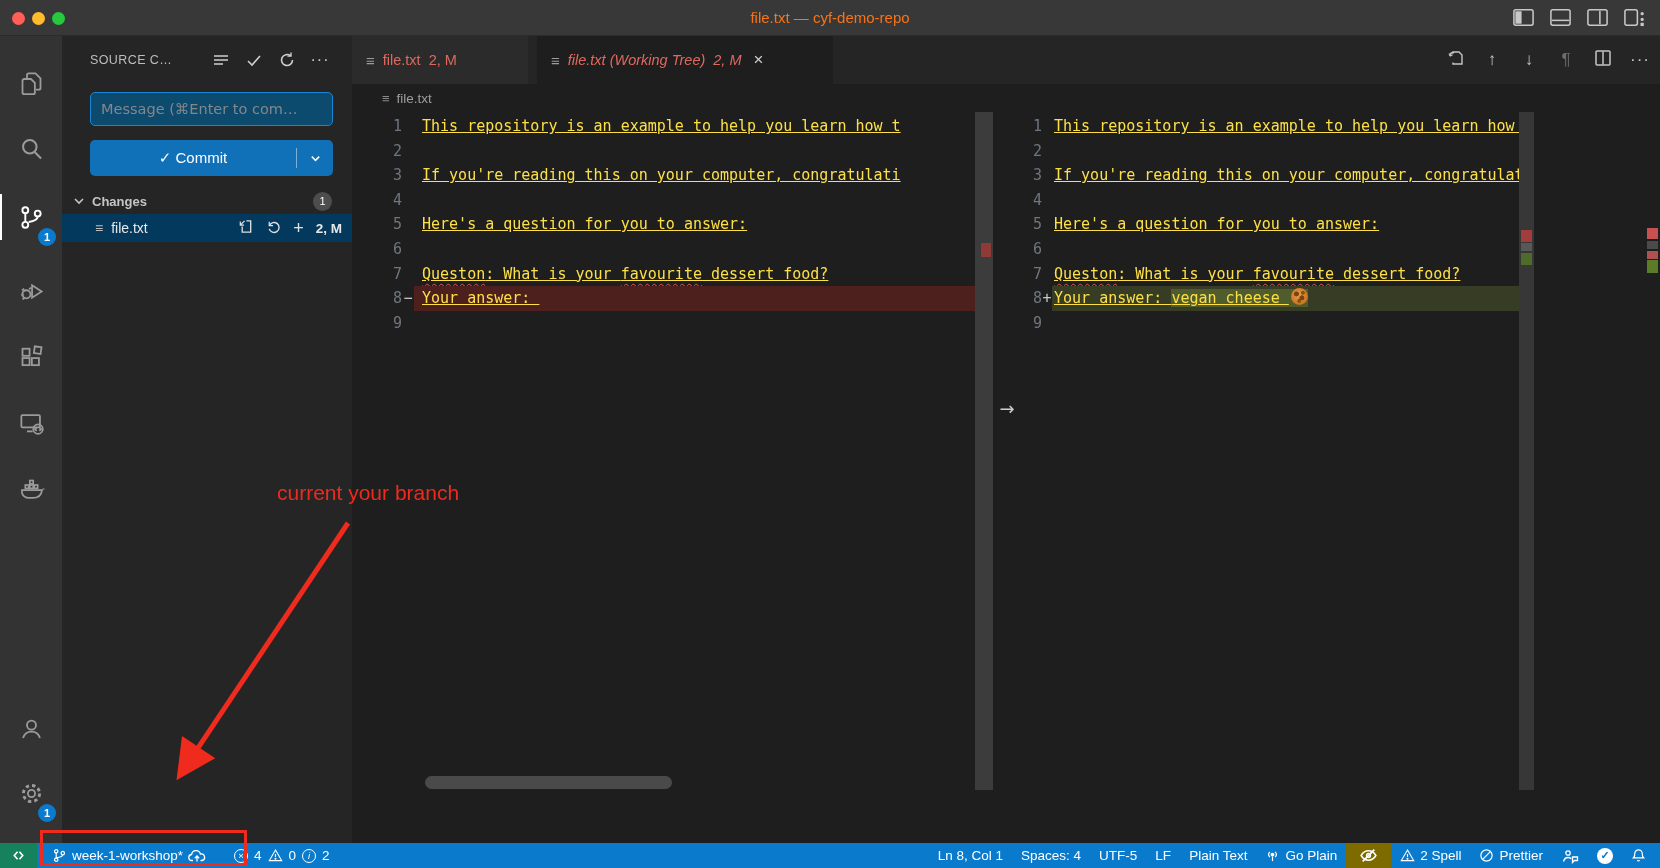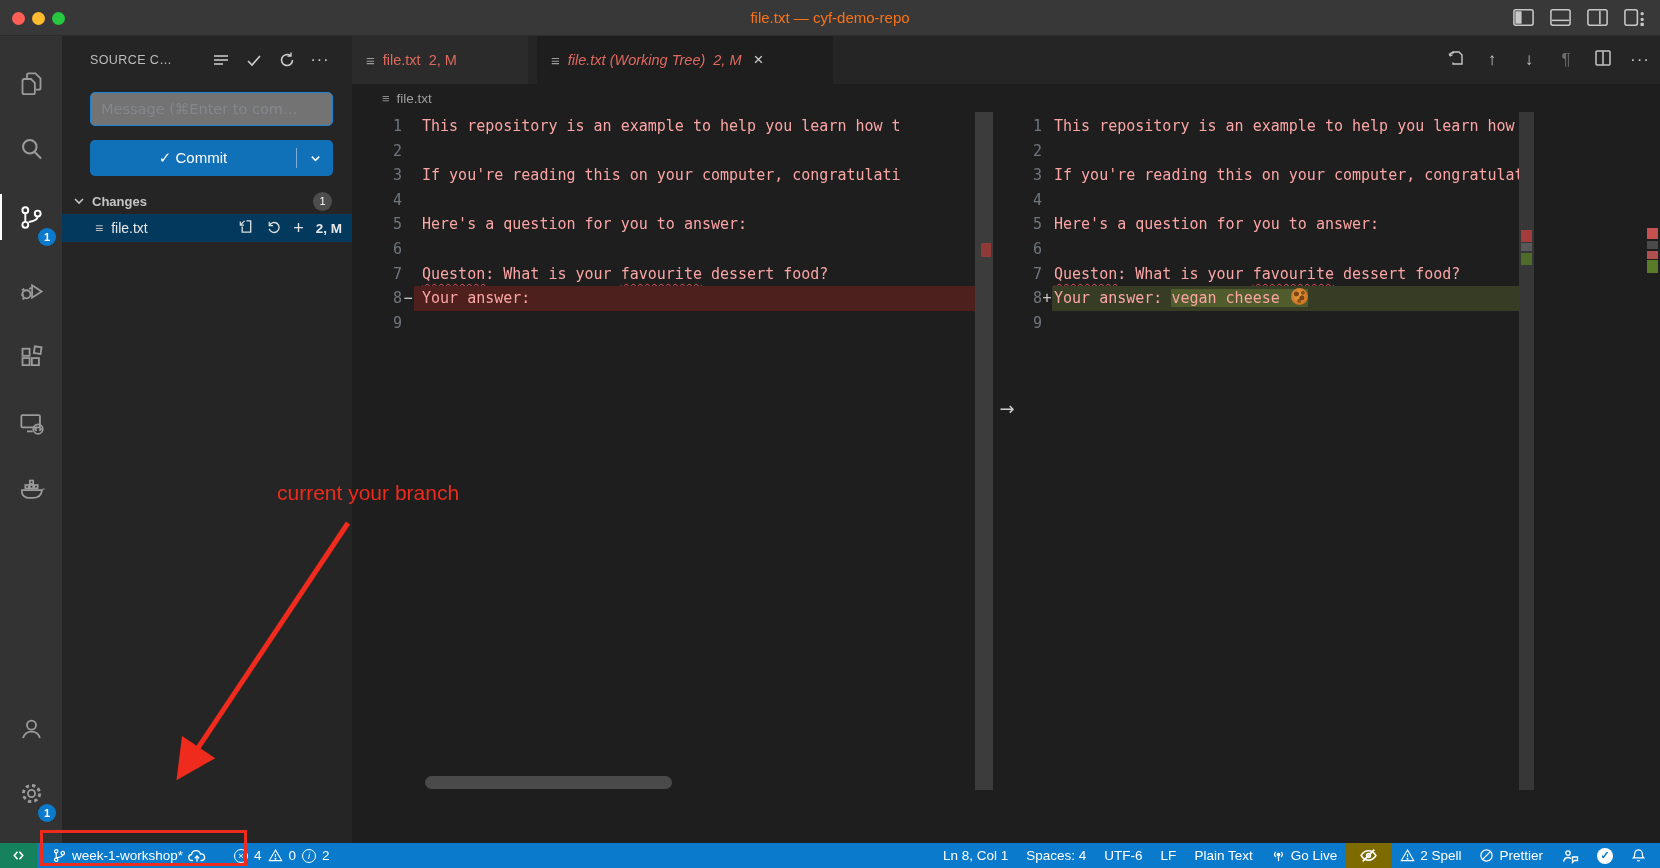--- a/index.html
+++ b/index.html
@@ -28,21 +28,21 @@
   .badge { position:absolute; width:18px; height:18px; background:#0a7acd; color:#fff; border-radius:50%;
     font-size:11px; font-weight:bold; display:flex; align-items:center; justify-content:center; }
 
   
   .sidebar { position:absolute; left:62px; top:36px; width:290px; height:807px; background:#252526; }
   .sb-head { position:absolute; left:0; top:0; width:290px; height:48px; display:flex; align-items:center; }
   .sb-title { margin-left:28px; color:#bdbdbd; font-size:12.5px; letter-spacing:.4px; flex:0 0 auto; }
   .sb-tools { display:flex; gap:13px; margin-left:auto; margin-right:22px; color:#cfcfcf; align-items:center; }
   .sb-tools .ic { width:20px; height:20px; display:flex; align-items:center; justify-content:center; }
   .sb-tools svg{ width:18px; height:18px; }
-  .msgbox { position:absolute; left:28px; top:56px; width:243px; height:34px; background:#737373;
+  .msgbox { position:absolute; left:28px; top:56px; width:243px; height:34px; background:#0c4a6e;
     border:1.5px solid #1a85d6; border-radius:5px; color:#cfcfcf; font-size:14.5px; padding:8px 10px;
     font-family:"DejaVu Sans", sans-serif; outline:none; }
   .msgbox::placeholder { color:#84878c; }
   .commitbtn { position:absolute; left:28px; top:104px; width:243px; height:36px; background:#1070b8; border:none;
     border-radius:5px; color:#fff; font-size:15px; display:flex; align-items:center; cursor:pointer; }
   .commitbtn .cb-main { flex:1; text-align:center; }
   .commitbtn .cb-sep { width:1px; height:20px; background:rgba(255,255,255,.45); }
   .commitbtn .cb-arrow { width:36px; display:flex; align-items:center; justify-content:center; }
   .sec-head { position:absolute; left:0; top:152px; width:290px; height:26px; display:flex; align-items:center; color:#c5c5c5; }
   .sec-head .chev { margin-left:10px; margin-right:6px; display:flex; }
@@ -80,21 +80,21 @@
   .pane { position:absolute; top:2px; }
   .pane-left { left:0; width:623px; }
   .pane-right { left:668px; width:499px; }
   .cl { display:flex; height:24.6px; line-height:24.6px; font-family:"DejaVu Sans Mono", monospace; font-size:15px; }
   .cl .ln { color:#6e7681; text-align:right; flex:0 0 auto; }
   .pane-left .ln { width:50px; }
   .pane-right .ln { width:22px; }
   .cl .sign { color:#c8c8c8; text-align:center; flex:0 0 auto; }
   .pane-left .sign { width:12px; }
   .pane-right .sign { width:10px; }
-  .cl .code { flex:1; color:#fca5a5; white-space:pre; overflow:hidden; padding-left:8px; }
+  .cl .code { flex:1; color:#fde047; white-space:pre; overflow:hidden; padding-left:8px;text-decoration:underline; }
   .pane-right .code { padding-left:2px; }
   .cl.deleted .code { background:#4d201e; }
   .cl.added .code { background:#363d24; }
   .ins { background:#505c2b; }
   .sq { text-decoration:underline; text-decoration-style:wavy; text-decoration-color:#e84f4f;
     text-decoration-thickness:1.2px; text-underline-offset:4px; }
   .cookie { display:inline-block; width:17px; height:17px; border-radius:50%; vertical-align:-2px; margin-left:2px;
     background:
       radial-gradient(circle at 32% 35%, #7a4512 2.2px, transparent 2.8px),
       radial-gradient(circle at 64% 58%, #7a4512 2.2px, transparent 2.8px),
@@ -484,35 +484,35 @@
     </div>
 
     <div class="st-right">
       <div class="st-item">
         <span>Ln 8, Col 1</span>
         </div>
       <div class="st-item">
         <span>Spaces: 4</span>
         </div>
       <div class="st-item">
-        <span>UTF-6</span>
+        <span>UTF-5</span>
         </div>
       <div class="st-item">
         <span>LF</span>
         </div>
       <div class="st-item">
         <span>Plain Text</span>
         </div>
       <div class="st-item">
         <svg viewBox="0 0 16 16" fill="none" stroke="#fff" stroke-width="1.3">
             <circle cx="8" cy="7" r="1.4" fill="#fff"></circle>
             <path d="M5.2 9.8a4 4 0 0 1 0-5.6M10.8 4.2a4 4 0 0 1 0 5.6"></path>
             <path d="M8 9v5"></path>
           </svg>
-        <span>Go Live</span>
+        <span>Go Plain</span>
         </div>
       <div class="st-item st-warnbg">
         <svg viewBox="0 0 18 16" fill="none" stroke="#fff" stroke-width="1.4" style="width:19px;height:17px;">
             <path d="M2 8c1.8-3 4.2-4.5 7-4.5S14.2 5 16 8c-1.8 3-4.2 4.5-7 4.5S3.8 11 2 8z"></path>
             <circle cx="9" cy="8" r="1.8"></circle>
             <line x1="3.5" y1="13.5" x2="14.5" y2="2.5" stroke-width="1.7"></line>
           </svg>
         </div>
       <div class="st-item">
         <svg viewBox="0 0 16 16" fill="none" stroke="#fff" stroke-width="1.2">

